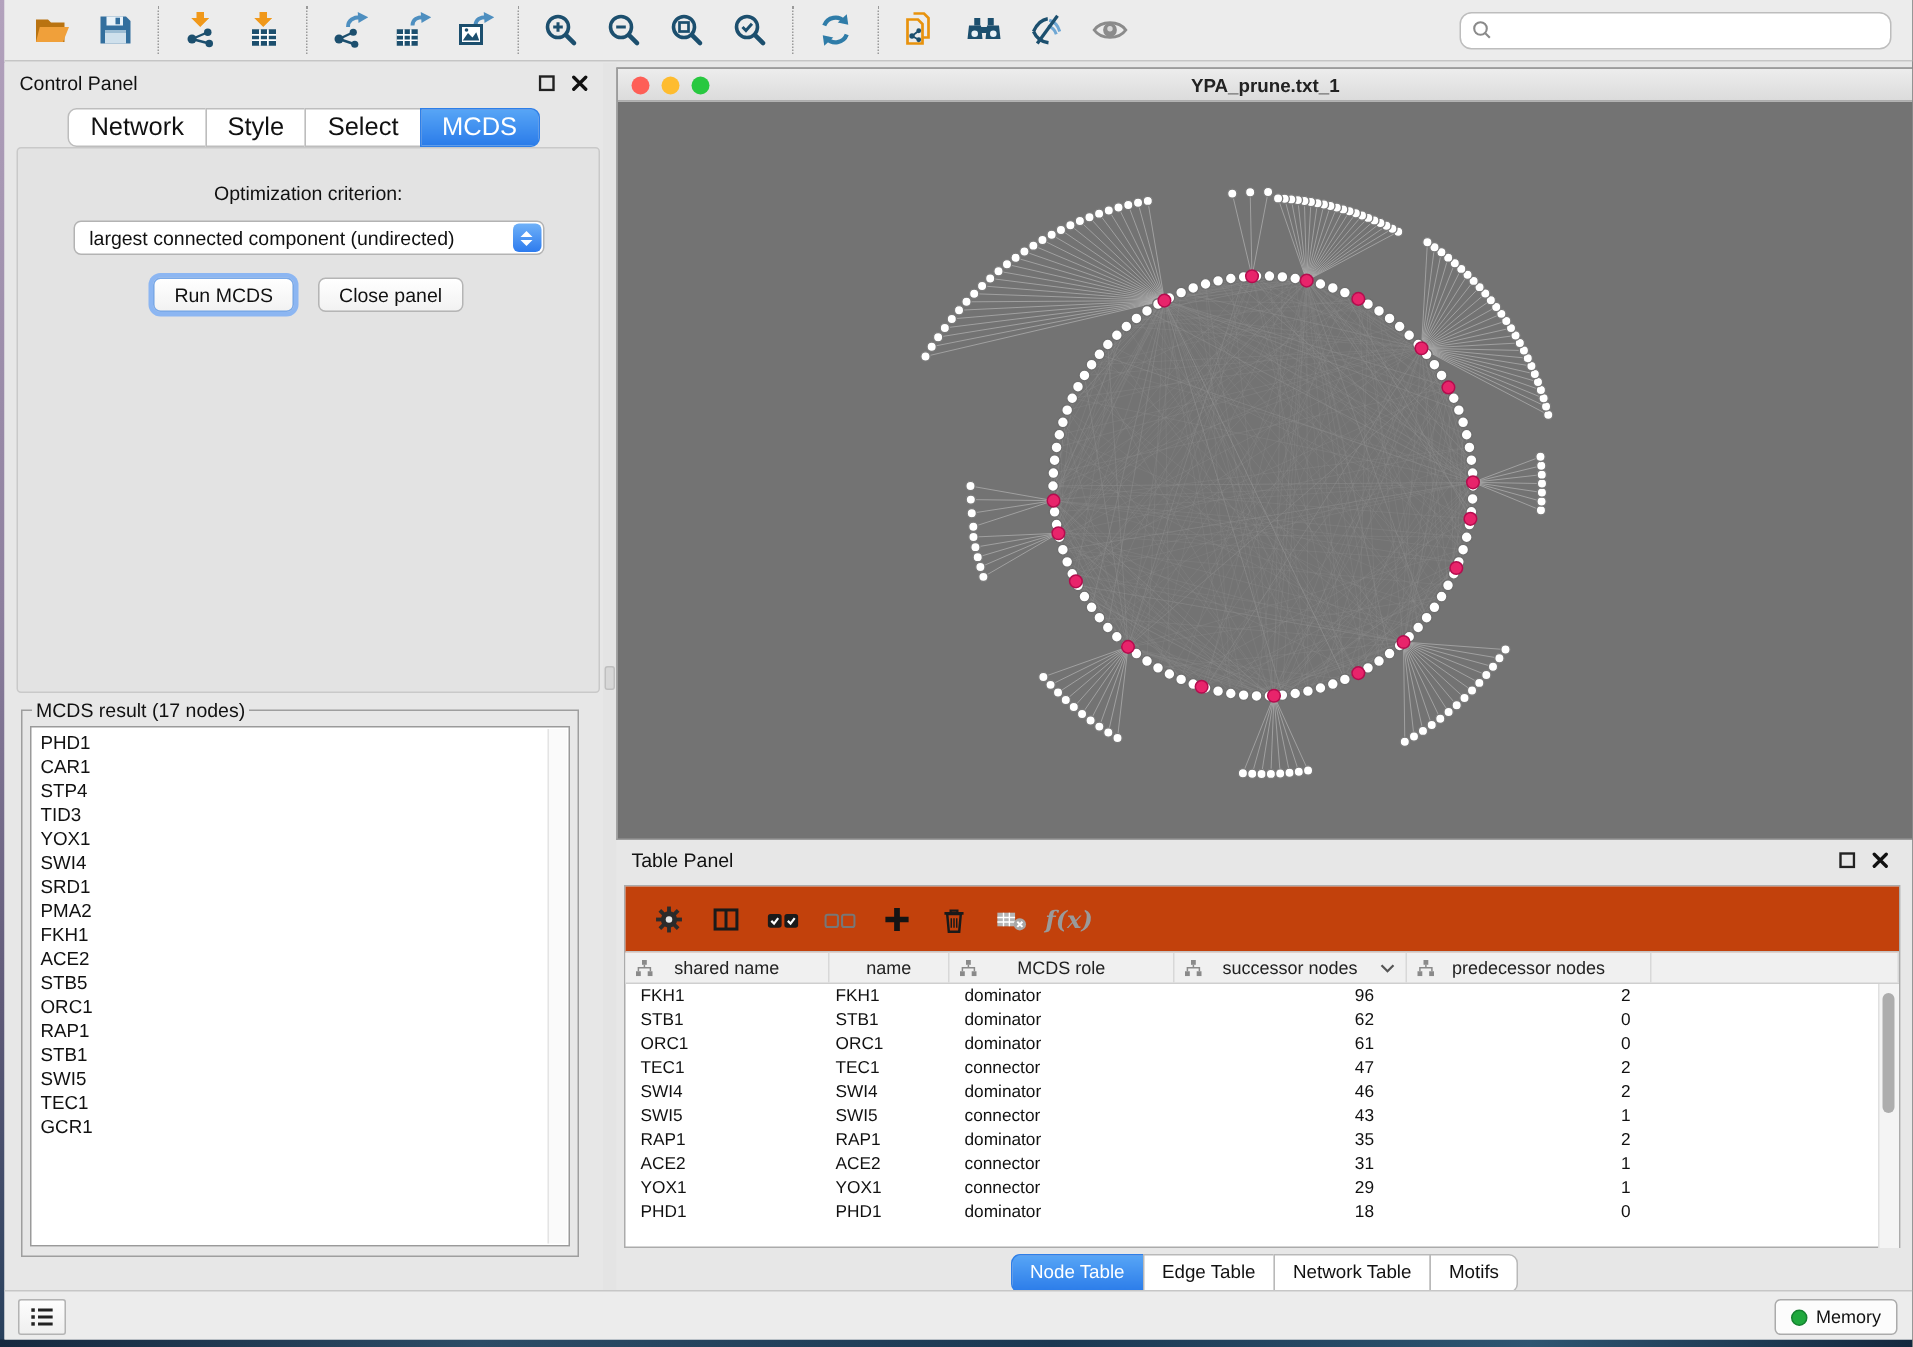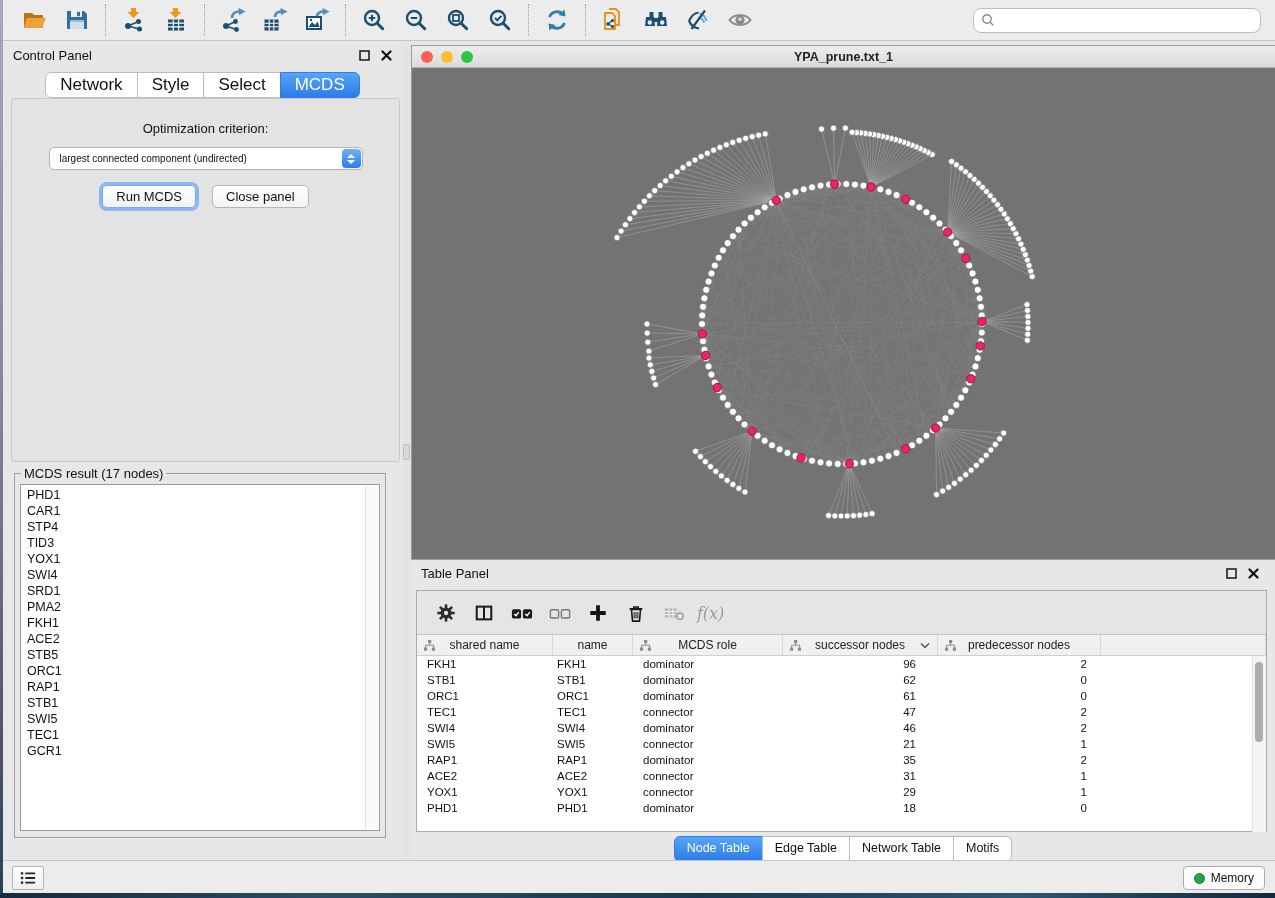--- a/index.html
+++ b/index.html
@@ -30,21 +30,21 @@
   #cp-tabs{display:flex;justify-content:center;margin-top:4px;position:relative;z-index:2;}
   .cp-tab{font-size:17px;line-height:15px;padding:4px 14px 5px;background:#fff;border:1px solid #BDBDBD;
     margin-left:-1px;color:#111;}
   .cp-tab:first-child{border-radius:6px 0 0 6px;margin-left:0;}
   .cp-tab:last-child{border-radius:0 6px 6px 0;}
   .cp-tab.active{background:linear-gradient(#57A5F6,#2B7CE9);border-color:#2E7FE8;color:#fff;}
   #cp-box{position:absolute;left:8px;right:2px;top:56px;height:364px;background:#E3E3E3;
     border:1px solid #C9C9C9;border-radius:3px;}
   #opt-label{text-align:center;font-size:13px;margin-top:22px;}
   #opt-select{position:relative;margin:11px auto 0;width:314px;height:23px;background:#fff;
-    border:1px solid #B3B3B3;border-radius:5px;font-size:10px;line-height:21px;padding-left:10px;}
+    border:1px solid #B3B3B3;border-radius:5px;font-size:13px;line-height:21px;padding-left:10px;}
   #opt-stepper{position:absolute;right:1px;top:1px;width:19px;height:19px;border-radius:4px;
     background:linear-gradient(#6FB1F8,#2D7BEE);display:flex;flex-direction:column;
     align-items:center;justify-content:center;gap:2px;}
   #opt-stepper i{display:block;width:0;height:0;border-left:4px solid transparent;border-right:4px solid transparent;}
   #opt-stepper .up{border-bottom:4px solid #fff;}
   #opt-stepper .down{border-top:4px solid #fff;}
   #cp-buttons{display:flex;justify-content:center;gap:16px;margin-top:15px;}
   .mac-btn{height:23px;padding:0 13px;background:linear-gradient(#FFFFFF,#F2F2F2);border:1px solid #B5B5B5;
     border-radius:5px;font-size:13px;line-height:21px;color:#111;}
   .mac-btn.focused{box-shadow:0 0 0 3px rgba(94,158,250,.65);border-color:#7AA9E8;}
@@ -66,22 +66,22 @@
     position:relative;display:flex;align-items:center;}
   .tl{width:12px;height:12px;border-radius:50%;flex:0 0 auto;}
   .tl.red{background:#FE5F57;margin-left:9px;}
   .tl.yellow{background:#FEBC2F;margin-left:8px;}
   .tl.green{background:#28C840;margin-left:8px;}
   #net-title{position:absolute;left:0;right:0;text-align:center;font-size:12.5px;font-weight:700;color:#222;}
   #net-canvas{width:862px;height:491px;display:block;}
   
   #table-panel{position:absolute;left:411px;top:560px;width:864px;height:300px;background:#E7E7E7;}
   #table-box{position:absolute;left:5px;right:8px;top:30px;height:242px;background:#fff;border:1px solid #ABABAB;}
-  #tbl-toolbar{height:44px;background:#e5e5e5;border-bottom:1px solid #C4C4C4;display:flex;
-    align-items:center;gap:0;padding-left:10px;}
+  #tbl-toolbar{height:44px;background:#c2410c;border-bottom:1px solid #C4C4C4;display:flex;
+    align-items:center;gap:0;padding-left:10px;font-weight:bold;}
   .ttb-btn{width:38px;height:38px;display:flex;align-items:center;justify-content:center;border-radius:4px;}
   #tbl-head{display:grid;grid-template-columns:136px 80px 150px 155px 163px 1fr;height:21px;
     background:#F0F0F0;border-bottom:1px solid #CFCFCF;font-size:12px;color:#222;}
   .th{position:relative;display:flex;align-items:center;justify-content:center;border-right:1px solid #D8D8D8;}
   .th .tree{position:absolute;left:6px;top:4px;}
   .th .chev{position:absolute;right:7px;top:7px;}
   #tbl-body{position:relative;height:176px;overflow:hidden;}
   .tr{display:grid;grid-template-columns:136px 80px 150px 155px 163px 1fr;height:16px;font-size:11.5px;
     line-height:16px;color:#111;}
   .td{white-space:nowrap;overflow:hidden;}
@@ -1283,21 +1283,21 @@
               <div class="td c2">SWI4</div>
               <div class="td c3">dominator</div>
               <div class="td num1">46</div>
               <div class="td num2">2</div>
               <div class="td"></div>
             </div>
             <div class="tr">
               <div class="td c1">SWI5</div>
               <div class="td c2">SWI5</div>
               <div class="td c3">connector</div>
-              <div class="td num1">21</div>
+              <div class="td num1">43</div>
               <div class="td num2">1</div>
               <div class="td"></div>
             </div>
             <div class="tr">
               <div class="td c1">RAP1</div>
               <div class="td c2">RAP1</div>
               <div class="td c3">dominator</div>
               <div class="td num1">35</div>
               <div class="td num2">2</div>
               <div class="td"></div>

